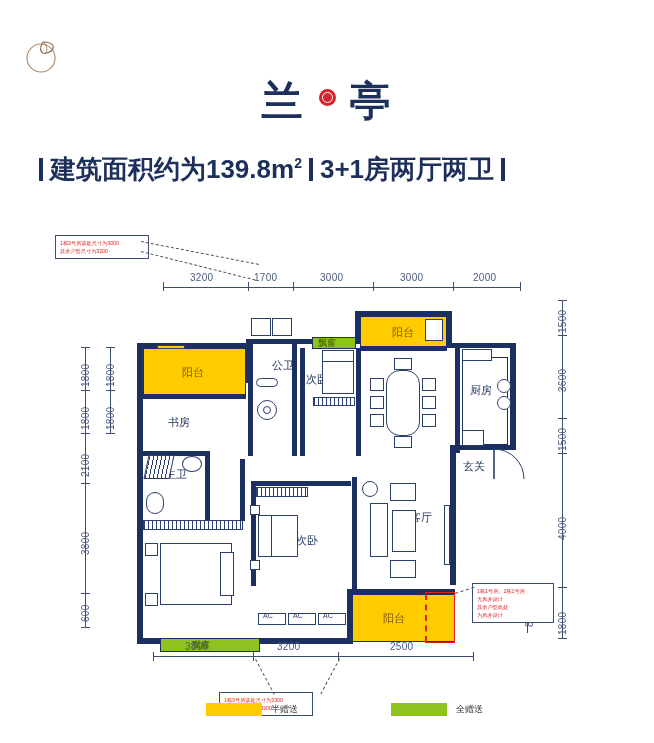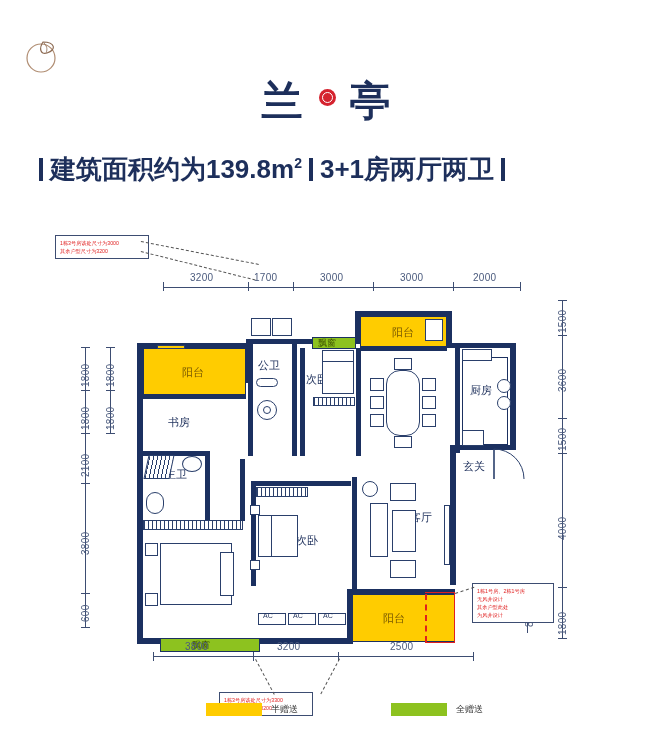--- a/index.html
+++ b/index.html
@@ -165,21 +165,21 @@
   <div class="rlabel" style="left:182px;top:150px;color:#7a5a00;">阳台</div>
   <div class="wall" style="left:143px;top:179px;width:103px;height:5px;"></div>
   <div class="thin" style="left:157px;top:130px;width:28px;height:4px;background:#FFCC00;"></div>
 
   <div class="room" style="left:143px;top:184px;width:103px;height:55px;border:none;"></div>
   <div class="rlabel" style="left:168px;top:200px;">书房</div>
   <div class="wall" style="left:143px;top:236px;width:62px;height:5px;"></div>
 
   <div class="wall" style="left:248px;top:128px;width:5px;height:113px;"></div>
   <div class="wall" style="left:292px;top:128px;width:5px;height:113px;"></div>
-  <div class="rlabel" style="left:258px;top:143px;">公卫</div>
+  <div class="rlabel" style="left:272px;top:143px;">公卫</div>
   <div class="thin" style="left:256px;top:163px;width:22px;height:9px;border-radius:5px;"></div>
   <div class="thin" style="left:257px;top:185px;width:20px;height:20px;border-radius:50%;"></div>
   <div class="thin" style="left:263px;top:191px;width:8px;height:8px;border-radius:50%;"></div>
   <div class="thin" style="left:251px;top:103px;width:20px;height:18px;"></div>
   <div class="thin" style="left:272px;top:103px;width:20px;height:18px;"></div>
 
   <div class="room fill-g" style="left:312px;top:122px;width:44px;height:12px;"></div>
   <div class="rlabel sm" style="left:318px;top:122px;color:#3d5200;">飘窗</div>
 
   <div class="wall" style="left:300px;top:133px;width:5px;height:108px;"></div>

